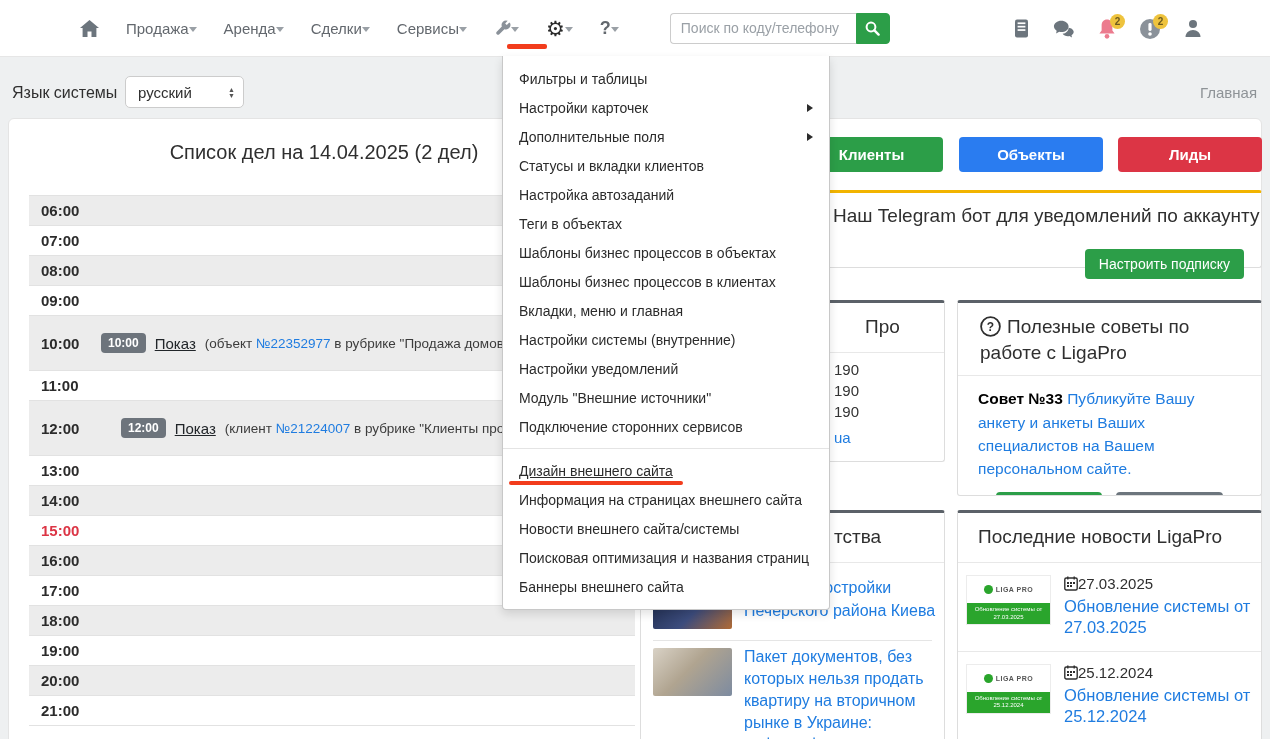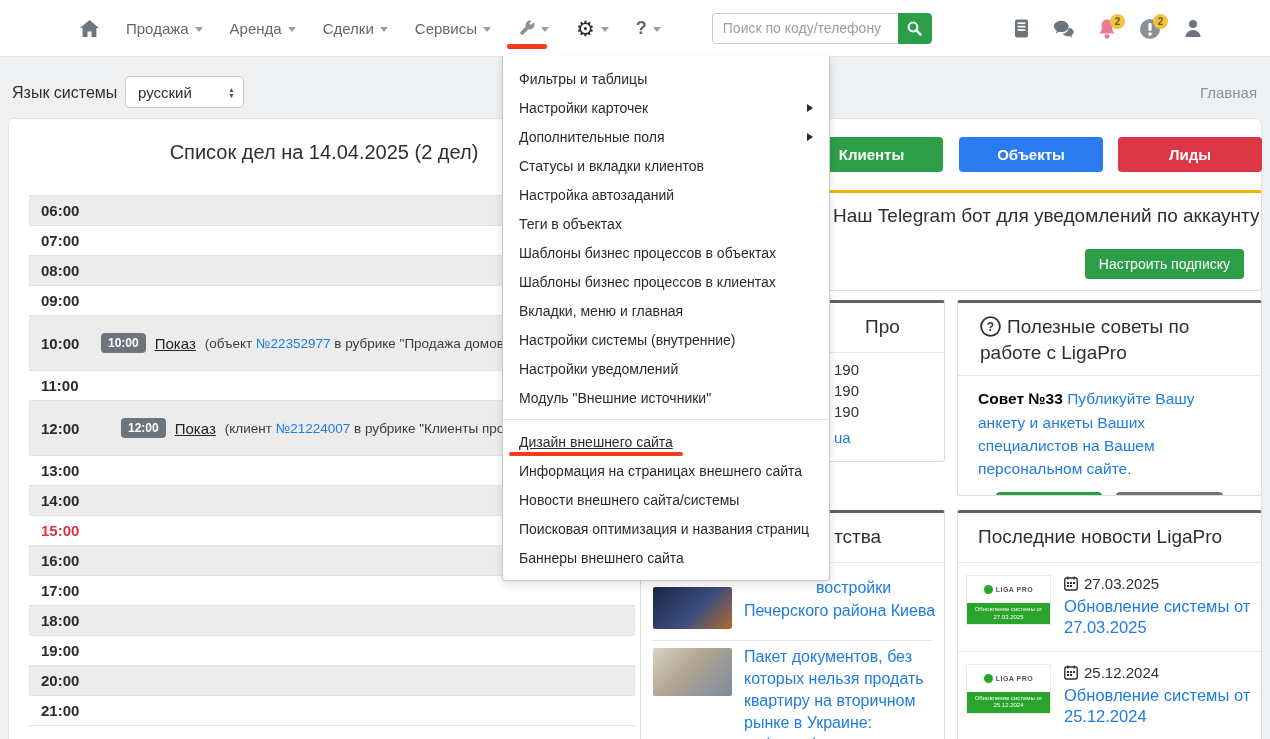--- a/index.html
+++ b/index.html
@@ -5,21 +5,21 @@
   * { margin:0; padding:0; box-sizing:border-box; }
   html,body { background:#eef0f1; }
   #app {
     position:relative; width:1270px; height:739px; overflow:hidden;
     font-family:"Liberation Sans", sans-serif; background:#eef0f1; color:#333;
   }
   
   .topbar { position:absolute; left:0; top:0; width:1270px; height:57px; background:#fff;
     border-bottom:1px solid #e6e6e6; display:flex; align-items:center; z-index:40; }
   .nav { display:flex; align-items:center; gap:27px; margin-left:80px; }
-  .nav-item { display:flex; align-items:center; gap:6px; color:#63686e; font-size:15px; cursor:pointer; }
+  .nav-item { display:flex; align-items:center; color:#63686e; font-size:15px; cursor:pointer; }
   .caret { width:0; height:0; border-left:4px solid transparent; border-right:4px solid transparent;
     border-top:5px solid #9aa0a6; margin-top:2px; }
   .gear-glyph { font-size:21px; color:#2b2b2b; line-height:1; }
   .help-glyph { font-size:18px; font-weight:bold; color:#63686e; }
   .search-group { display:flex; margin-left:24px; }
   .search-input { width:186px; height:31px; border:1px solid #ccc; border-right:none;
     border-radius:4px 0 0 4px; padding:0 10px; font-size:14px; font-family:inherit; color:#333; outline:none; }
   .search-input::placeholder { color:#9aa0a6; }
   .search-btn { width:34px; height:31px; background:#2c9e48; border:1px solid #2c9e48;
     border-radius:0 4px 4px 0; display:flex; align-items:center; justify-content:center; cursor:pointer; }
@@ -51,21 +51,21 @@
   .evt-action { font-size:15px; color:#212529; text-decoration:underline; cursor:pointer; }
   .evt-desc { font-size:13.5px; color:#3c3c3c; }
   .evt-desc a { color:#1f7ce0; text-decoration:none; cursor:pointer; }
   
   .qbtn { position:absolute; top:137px; height:35px; border:none; border-radius:4px; color:#fff;
     font-size:15px; font-weight:bold; font-family:inherit; cursor:pointer; }
   .qbtn.green { left:800px; width:143px; background:#2c9e48; }
   .qbtn.blue  { left:959px; width:144px; background:#2a7cf0; }
   .qbtn.red   { left:1118px; width:144px; background:#dc3545; }
   
-  .tg-box { position:absolute; left:640px; top:190px; width:622px; height:101px; background:#fff;
+  .tg-box { position:absolute; left:640px; top:190px; width:622px; height:78px; background:#fff;
     border:1px solid #ddd; border-top:3px solid #f2b400; border-radius:3px; }
   .tg-heading { position:absolute; left:192px; top:12px; font-size:19px; color:#2f2f2f; }
   .tg-btn { position:absolute; right:17px; top:56px; background:#2c9e48; color:#fff; border:none;
     border-radius:4px; padding:7px 14px; font-size:14px; font-family:inherit; cursor:pointer; }
   
   .widget { position:absolute; background:#fff; border:1px solid #ddd; border-top:3px solid #5b6168;
     border-radius:3px; overflow:hidden; }
   .w-contacts { left:640px; top:300px; width:305px; height:162px; }
   .w-tips     { left:957px; top:300px; width:305px; height:196px; }
   .w-agency   { left:640px; top:510px; width:305px; height:260px; }
@@ -91,21 +91,21 @@
   .liga-items { position:absolute; left:0; top:50px; right:0; }
   .liga-row { display:flex; gap:13px; padding:12px 8px 12px 8px; }
   .liga-row + .liga-row { border-top:1px solid #e8e8e8; }
   .liga-thumb { width:85px; height:50px; border:1px solid #ececec; display:flex; flex-direction:column; flex:none; }
   .liga-thumb .brand { flex:1; display:flex; align-items:center; justify-content:center; gap:3px;
     font-size:7px; font-weight:bold; color:#555; letter-spacing:.5px; }
   .liga-thumb .brand .logo-dot { width:9px; height:9px; border-radius:50%; background:#2aa52c; }
   .liga-thumb .band { height:21px; background:#2aa52c; color:#fff; font-size:6px; line-height:1.3;
     display:flex; align-items:center; justify-content:center; text-align:center; padding:0 3px; }
   .liga-content { font-size:16.5px; }
-  .liga-date { display:flex; align-items:center; gap:6px; font-size:15px; color:#2f2f2f; margin-bottom:4px; }
+  .liga-date { display:flex; align-items:center; font-size:15px; color:#2f2f2f; margin-bottom:4px; }
   .liga-link { color:#1f7ce0; line-height:1.3; cursor:pointer; }
   
   .dropdown { position:absolute; left:502px; top:56px; width:328px; background:#fff;
     border:1px solid #c8c8c8; border-top:none; border-radius:0 0 4px 4px;
     box-shadow:0 4px 10px rgba(0,0,0,.12); padding:8px 0; z-index:60; }
   .menu-item { height:29px; display:flex; align-items:center; padding:0 16px; font-size:14px;
     color:#2b2b2b; cursor:pointer; position:relative; }
   .menu-label { white-space:nowrap; }
   .menu-item.highlighted .menu-label { text-decoration:underline; }
   .menu-item.highlighted::after { content:""; position:absolute; left:6px; bottom:0;
@@ -434,20 +434,23 @@
         </div>
         <div class="menu-item">
           <span class="menu-label">Настройки системы (внутренние)</span>
         </div>
         <div class="menu-item">
           <span class="menu-label">Настройки уведомлений</span>
         </div>
         <div class="menu-item">
           <span class="menu-label">Модуль "Внешние источники"</span>
         </div>
+        <div class="menu-item">
+          <span class="menu-label">Подключение сторонних сервисов</span>
+        </div>
         <div class="menu-divider"></div>
         <div class="menu-item highlighted">
           <span class="menu-label">Дизайн внешнего сайта</span>
         </div>
         <div class="menu-item">
           <span class="menu-label">Информация на страницах внешнего сайта</span>
         </div>
         <div class="menu-item">
           <span class="menu-label">Новости внешнего сайта/системы</span>
         </div>

